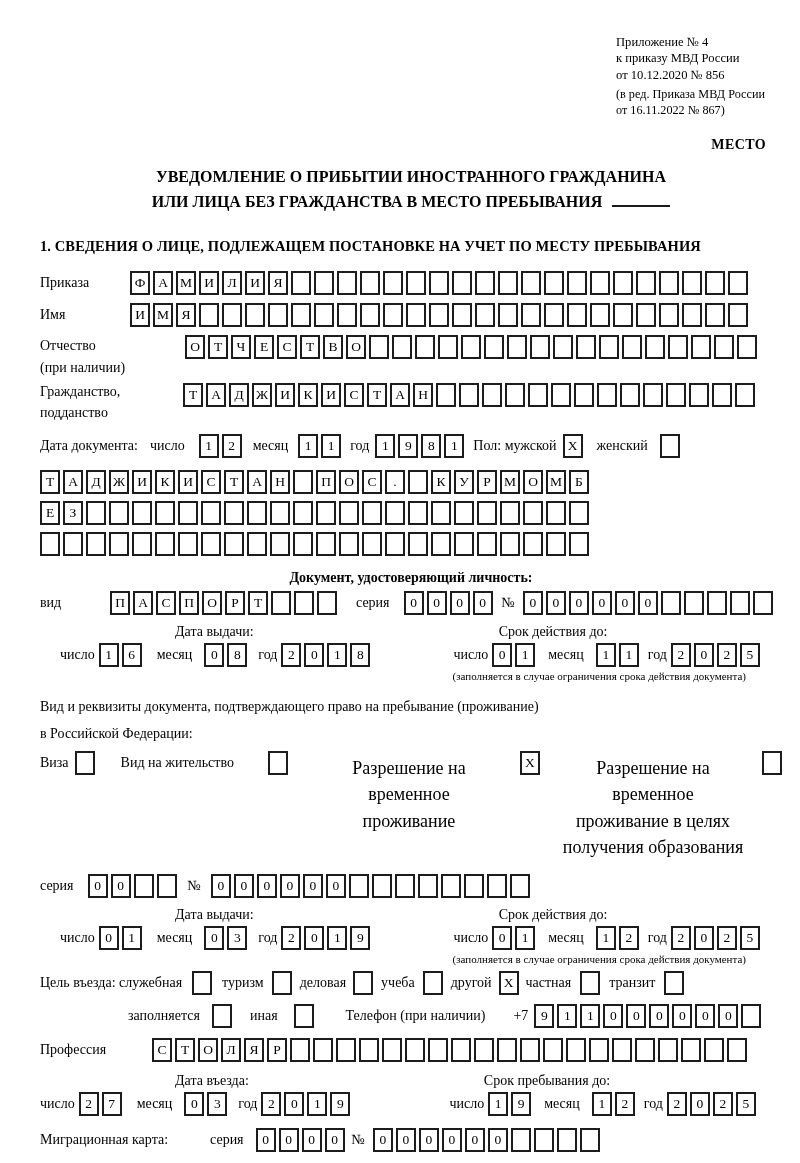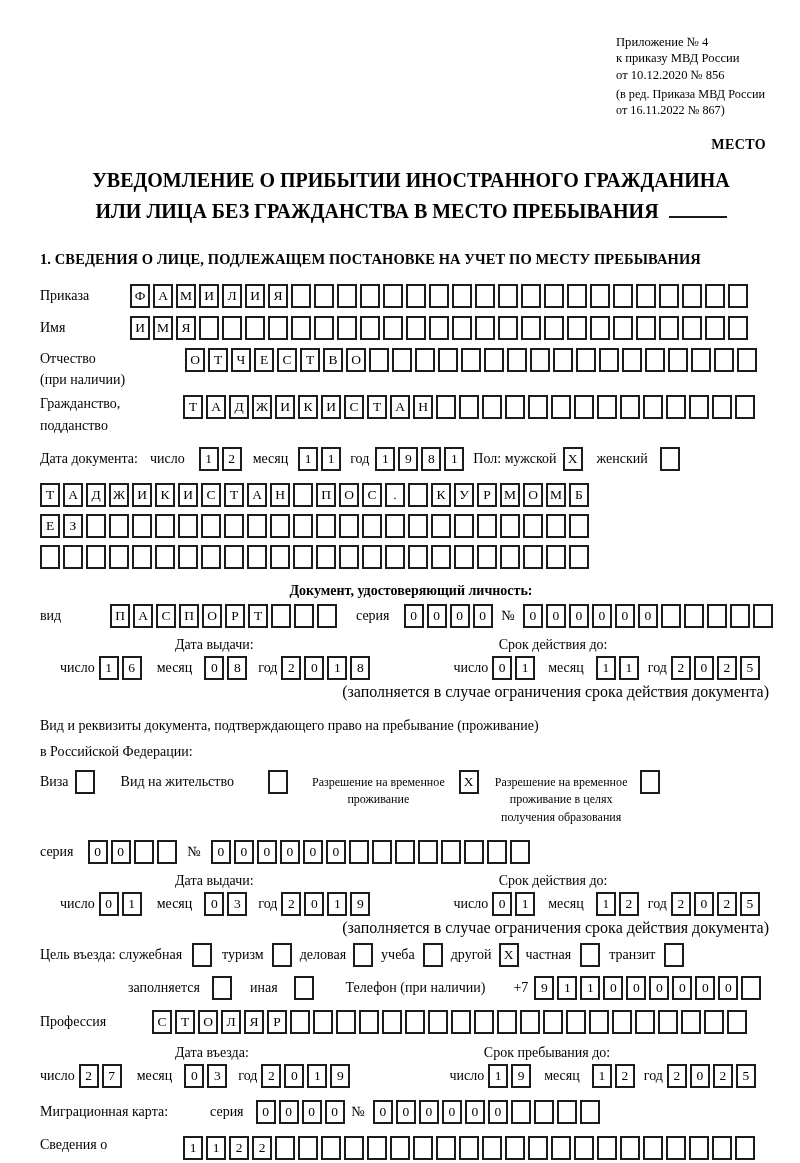--- a/index.html
+++ b/index.html
@@ -10,21 +10,21 @@
     font-family:"Liberation Serif","DejaVu Serif",serif;
     font-size:14px;
     overflow:hidden;
   }
   .page { padding:34px 18px 0 40px; width:800px; }
 
   .hdr-block { margin-left:576px; font-size:12.6px; line-height:1.3; }
   .hdr-block2 { margin-left:576px; font-size:12.2px; line-height:1.3; margin-top:4px; }
   .forma { text-align:right; margin-right:16px; margin-top:18px; font-weight:bold; font-size:14px; letter-spacing:.4px; }
 
-  .title { text-align:center; font-weight:bold; font-size:20px; line-height:1.55; margin-top:12px; }
+  .title { text-align:center; font-weight:bold; font-size:16px; line-height:1.55; margin-top:12px; }
   .blank-line { display:inline-block; width:58px; border-bottom:2.5px solid #1b1b1b; height:14px; margin-left:10px; }
 
   .sec-heading { font-weight:bold; font-size:14.5px; margin-top:24px; letter-spacing:.1px; }
 
   .row { display:flex; align-items:flex-start; margin-top:8px; }
   .lbl { font-size:14px; padding-top:4px; white-space:nowrap; }
   .lbl-stack { line-height:1.55; font-size:14px; }
   .cells { display:flex; }
   .cell {
     flex:0 0 auto; width:20px; height:24px;
@@ -32,23 +32,23 @@
     display:flex; align-items:center; justify-content:center;
     font-size:13.5px; background:#fff;
   }
   .checkbox { width:20px; height:24px; border:2px solid #1c1c1c; display:inline-flex;
     align-items:center; justify-content:center; font-size:13.5px; flex:0 0 auto; }
 
   .center-bold { text-align:center; font-weight:bold; font-size:14px; margin-top:7px; }
   .date-labels { display:flex; font-size:14px; margin-top:9px; }
   .date-row { display:flex; align-items:flex-start; margin-top:3px; }
   .date-row .lbl { padding-top:4px; }
-  .note { text-align:right; font-size:16px; margin-top:3px; margin-right:13px; }
+  .note { text-align:right; font-size:11px; margin-top:3px; margin-right:36px; }
   .intro { font-size:14px; margin-top:12px; line-height:1.9; }
-  .opt-multi { text-align:center; font-size:12px; line-height:1.45; padding-top:4px; }
+  .opt-multi { text-align:center; font-size:18px; line-height:1.45; padding-top:4px; }
   .gap-rows > .cells { margin-bottom:7px; }
 </style>
 </head>
 <body>
 
 <div class="page">
 
   <div class="hdr-block">
     <div>Приложение № 4</div>
     <div>к приказу МВД России</div>

